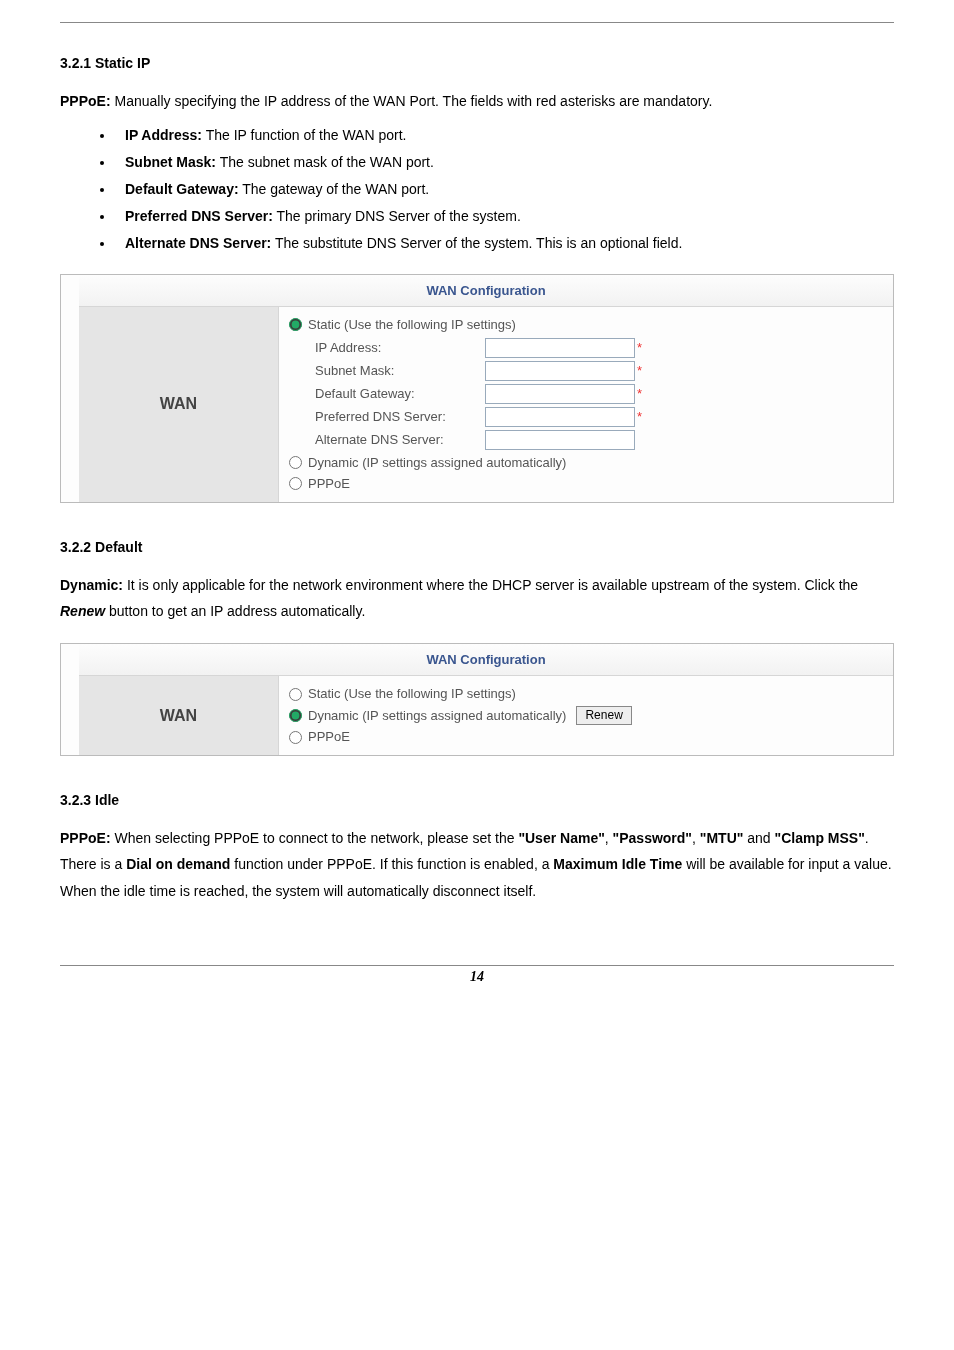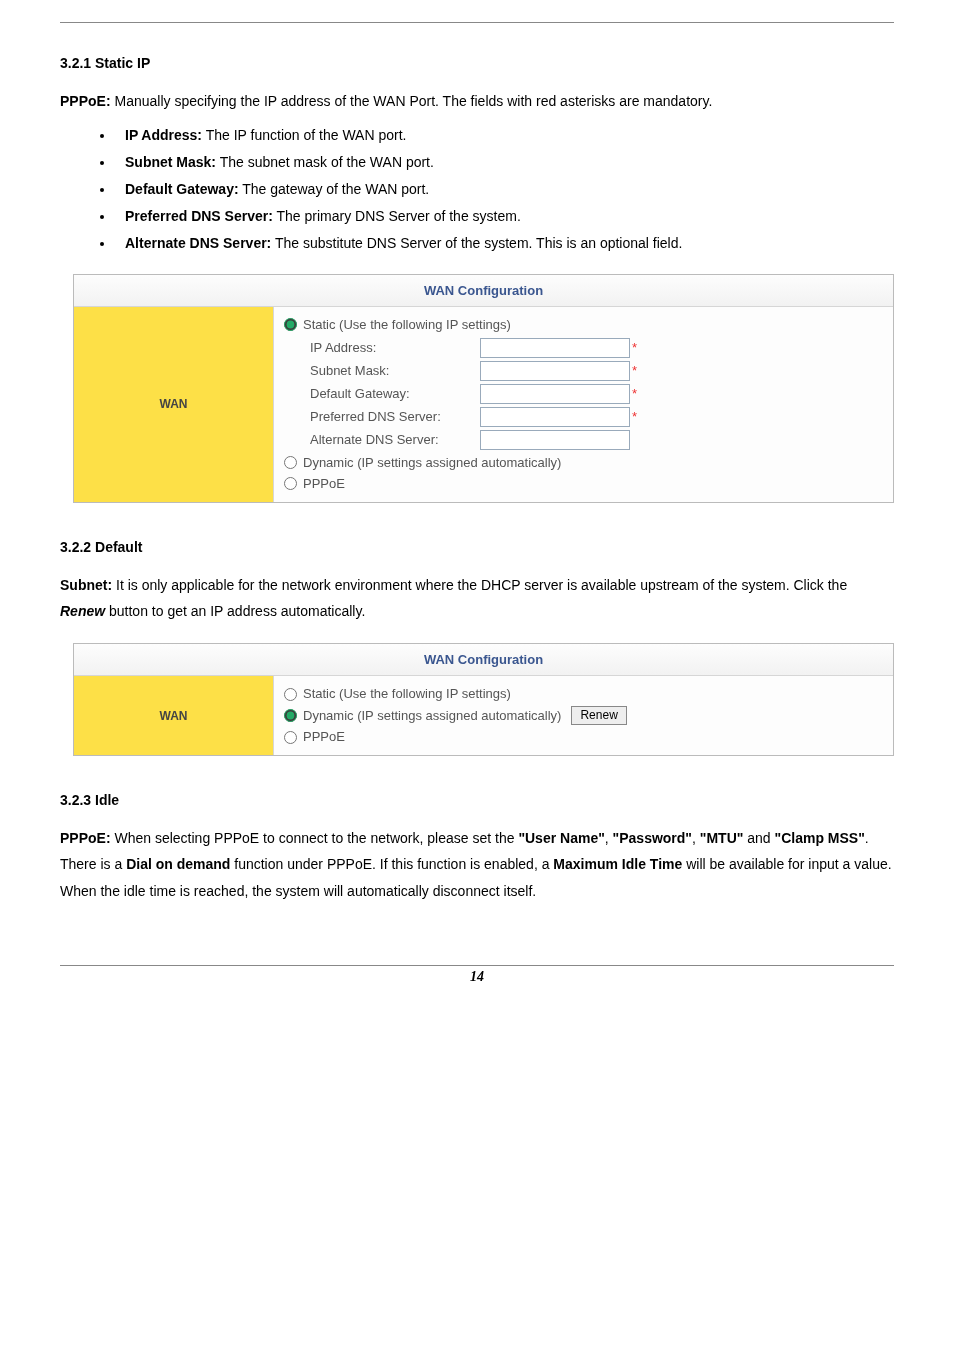--- a/index.html
+++ b/index.html
@@ -30,46 +30,47 @@
     margin-top: 24px;
     margin-bottom: 14px;
   }
   p.body { margin-bottom: 10px; line-height:1.9; }
   ul.bullets { list-style: disc; margin-left: 55px; margin-bottom: 20px; }
   ul.bullets li { margin-bottom: 6px; padding-left: 10px; }
   ul.bullets li strong { font-weight: bold; }
 
   .sshot {
     border: 1px solid #bbb;
-    margin: 18px 0 34px 13px;
+    margin: 18px 0 34px 0;
     font-family: Tahoma, Verdana, sans-serif;
     font-size: 13px;
     color: #555;
     background: #fdfdfd;
+    padding-left: 18px;
   }
   .sshot-title {
     text-align: center;
     font-weight: bold;
     color: #3a568f;
     padding: 6px 0;
     border-bottom: 1px solid #d6d6d6;
     background: linear-gradient(#fdfdfd,#f2f2f2);
   }
   .sshot-row {
     display: grid;
     grid-template-columns: 200px 1fr;
     align-items: stretch;
   }
   .sshot-leftcell {
     border-right: 1px solid #d6d6d6;
     display:flex; align-items:center; justify-content:center;
     font-weight: bold;
     color: #444;
-    background:#fde047;
-    font-size:12px;
+    background:#e5e5e5;
+    font-size:16px;
   }
   .sshot-rightcell {
     padding: 6px 10px 6px 10px;
   }
   .radio-line { display:flex; align-items:center; gap:6px; margin: 2px 0; }
   .radio-line input[type=radio] { accent-color:#2a6; width:13px; height:13px; }
   .sshot-field { display:flex; align-items:center; margin: 3px 0 3px 26px; }
   .sshot-field label { width: 170px; color:#555;}
   .sshot-field input[type=text] {
     border:1px solid #9ab; height:20px; width:150px; background:#fff;
@@ -149,21 +150,21 @@
       <div class="radio-line">
         <input type="radio" style="">
         <span>PPPoE</span>
       </div>
     </div>
   </div>
 </div>
 
 <h2 class="section">3.2.2 Default</h2>
 <p class="body">
-  <strong>Subnet:</strong><span> It is only applicable for the network environment where the DHCP server is available upstream of the system. Click the </span><em class="renew">Renew</em><span> button to get an IP address automatically.</span>
+  <strong>Dynamic:</strong><span> It is only applicable for the network environment where the DHCP server is available upstream of the system. Click the </span><em class="renew">Renew</em><span> button to get an IP address automatically.</span>
 </p>
 
 <div class="sshot">
   <div class="sshot-title">WAN Configuration</div>
   <div class="sshot-row">
     <div class="sshot-leftcell">WAN</div>
     <div class="sshot-rightcell">
       <div class="radio-line">
         <input type="radio" style="">
         <span>Static (Use the following IP settings)</span>

